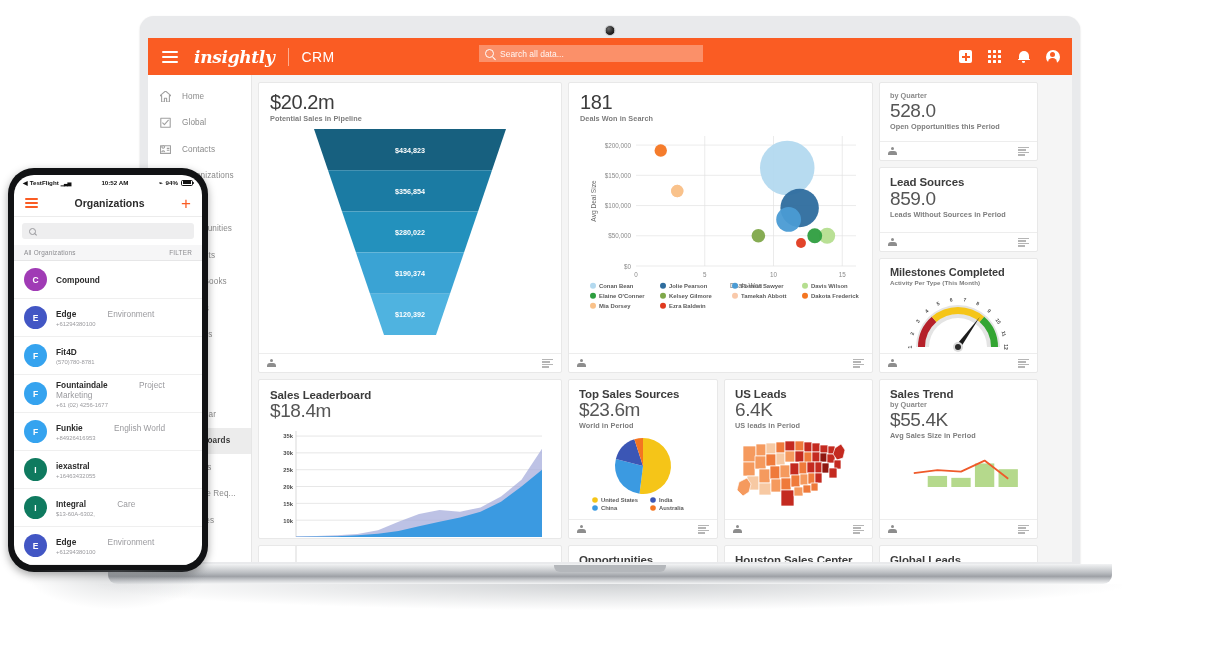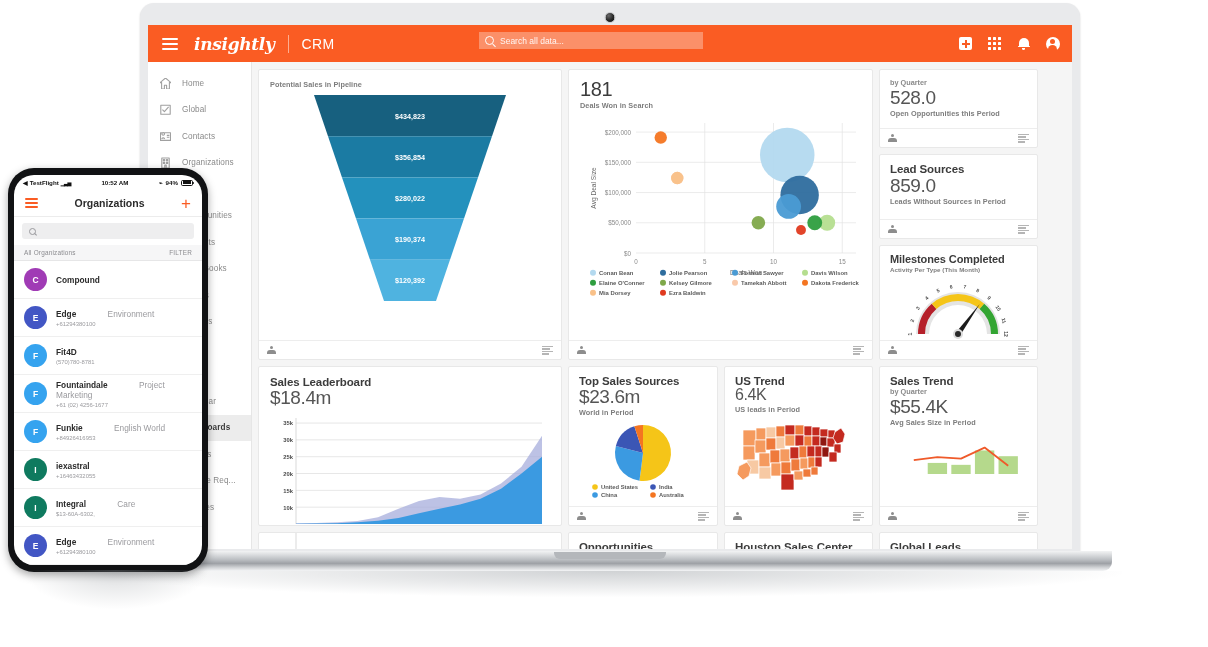--- a/index.html
+++ b/index.html
@@ -2,21 +2,21 @@
 <html><head>
 <meta charset="utf-8">
 <style>
   * { box-sizing: border-box; margin: 0; padding: 0; }
   html, body { width: 1208px; height: 647px; overflow: hidden; background: #ffffff; }
   body { font-family: "Liberation Sans", sans-serif; -webkit-font-smoothing: antialiased; }
 
   .stage { position: relative; width: 1208px; height: 647px; background: #fff; }
 
   
-  .laptop { position: absolute; left: 140px; top: 3px; width: 940px; height: 570px; }
+  .laptop { position: absolute; left: 140px; top: 16px; width: 940px; height: 570px; }
   .laptop-lid {
     position: absolute; left: 0; top: 0; width: 940px; height: 552px;
     background: #e9eaec;
     border-radius: 14px 14px 4px 4px;
     box-shadow: 0 1px 2px rgba(0,0,0,.18);
     padding: 22px 8px 6px 8px;
   }
   .camera { position: absolute; left: 50%; top: 9px; transform: translateX(-50%);
     width: 11px; height: 11px; border-radius: 50%;
     background: radial-gradient(circle at 35% 30%, #6a6a6a 0%, #262626 55%, #0c0c0c 100%);
@@ -283,20 +283,21 @@
                 <span class="nav-label">Services</span>
               </div>
             </div>
 
           <div class="content">
 
             <div class="row">
 
               <div class="card" style="width:304px;height:291px;">
                 <div class="card-body">
+                  <div class="kpi-big dark">$20.2m</div>
                   <div class="kpi-sub">Potential Sales in Pipeline</div>
                   <svg width="280" height="218" viewBox="0 0 280 218" style="margin-top:6px" id="funnel">
                       <polygon points="44,0 236,0 222,41.2 58,41.2" fill="#17607f"></polygon>
                       <text x="140" y="23.6" font-size="7.2" fill="#fff" text-anchor="middle" font-weight="bold">$434,823</text>
                       <polygon points="58,41.2 222,41.2 208,82.4 72,82.4" fill="#1b7ba3"></polygon>
                       <text x="140" y="64.80000000000001" font-size="7.2" fill="#fff" text-anchor="middle" font-weight="bold">$356,854</text>
                       <polygon points="72,82.4 208,82.4 194,123.60000000000001 86,123.60000000000001" fill="#2391bd"></polygon>
                       <text x="140" y="106" font-size="7.2" fill="#fff" text-anchor="middle" font-weight="bold">$280,022</text>
                       <polygon points="86,123.60000000000001 194,123.60000000000001 180,164.8 100,164.8" fill="#3aa3d4"></polygon>
                       <text x="140" y="147.20000000000002" font-size="7.2" fill="#fff" text-anchor="middle" font-weight="bold">$190,374</text>
@@ -535,22 +536,22 @@
                       <i></i>
                       <i></i>
                       <i></i>
                       <i></i>
                     </div>
                 </div>
               </div>
 
               <div class="card" style="width:149px;height:160px;">
                 <div class="card-body" style="padding:8px 10px 2px 10px;">
-                  <div class="kpi-title">US Trend</div>
-                  <div class="kpi-big" style="font-size:16px;">6.4K</div>
+                  <div class="kpi-title">US Leads</div>
+                  <div class="kpi-big" style="font-size:19px;">6.4K</div>
                   <div class="kpi-sub">US leads in Period</div>
                   <svg width="126" height="80" viewBox="0 0 126 80" id="usmap">
                       <rect x="8" y="16" width="13" height="16" fill="#f59a5e" stroke="#ffffff" stroke-width="0.7"></rect>
                       <rect x="21" y="14" width="10" height="12" fill="#f59a5e" stroke="#ffffff" stroke-width="0.7"></rect>
                       <rect x="31" y="13" width="10" height="11" fill="#f7c9a3" stroke="#ffffff" stroke-width="0.7"></rect>
                       <rect x="41" y="12" width="9" height="11" fill="#ef7a3b" stroke="#ffffff" stroke-width="0.7"></rect>
                       <rect x="50" y="11" width="10" height="10" fill="#c42a20" stroke="#ffffff" stroke-width="0.7"></rect>
                       <rect x="60" y="11" width="9" height="10" fill="#ef7a3b" stroke="#ffffff" stroke-width="0.7"></rect>
                       <rect x="69" y="12" width="8" height="10" fill="#c42a20" stroke="#ffffff" stroke-width="0.7"></rect>
                       <rect x="77" y="13" width="8" height="9" fill="#c42a20" stroke="#ffffff" stroke-width="0.7"></rect>

